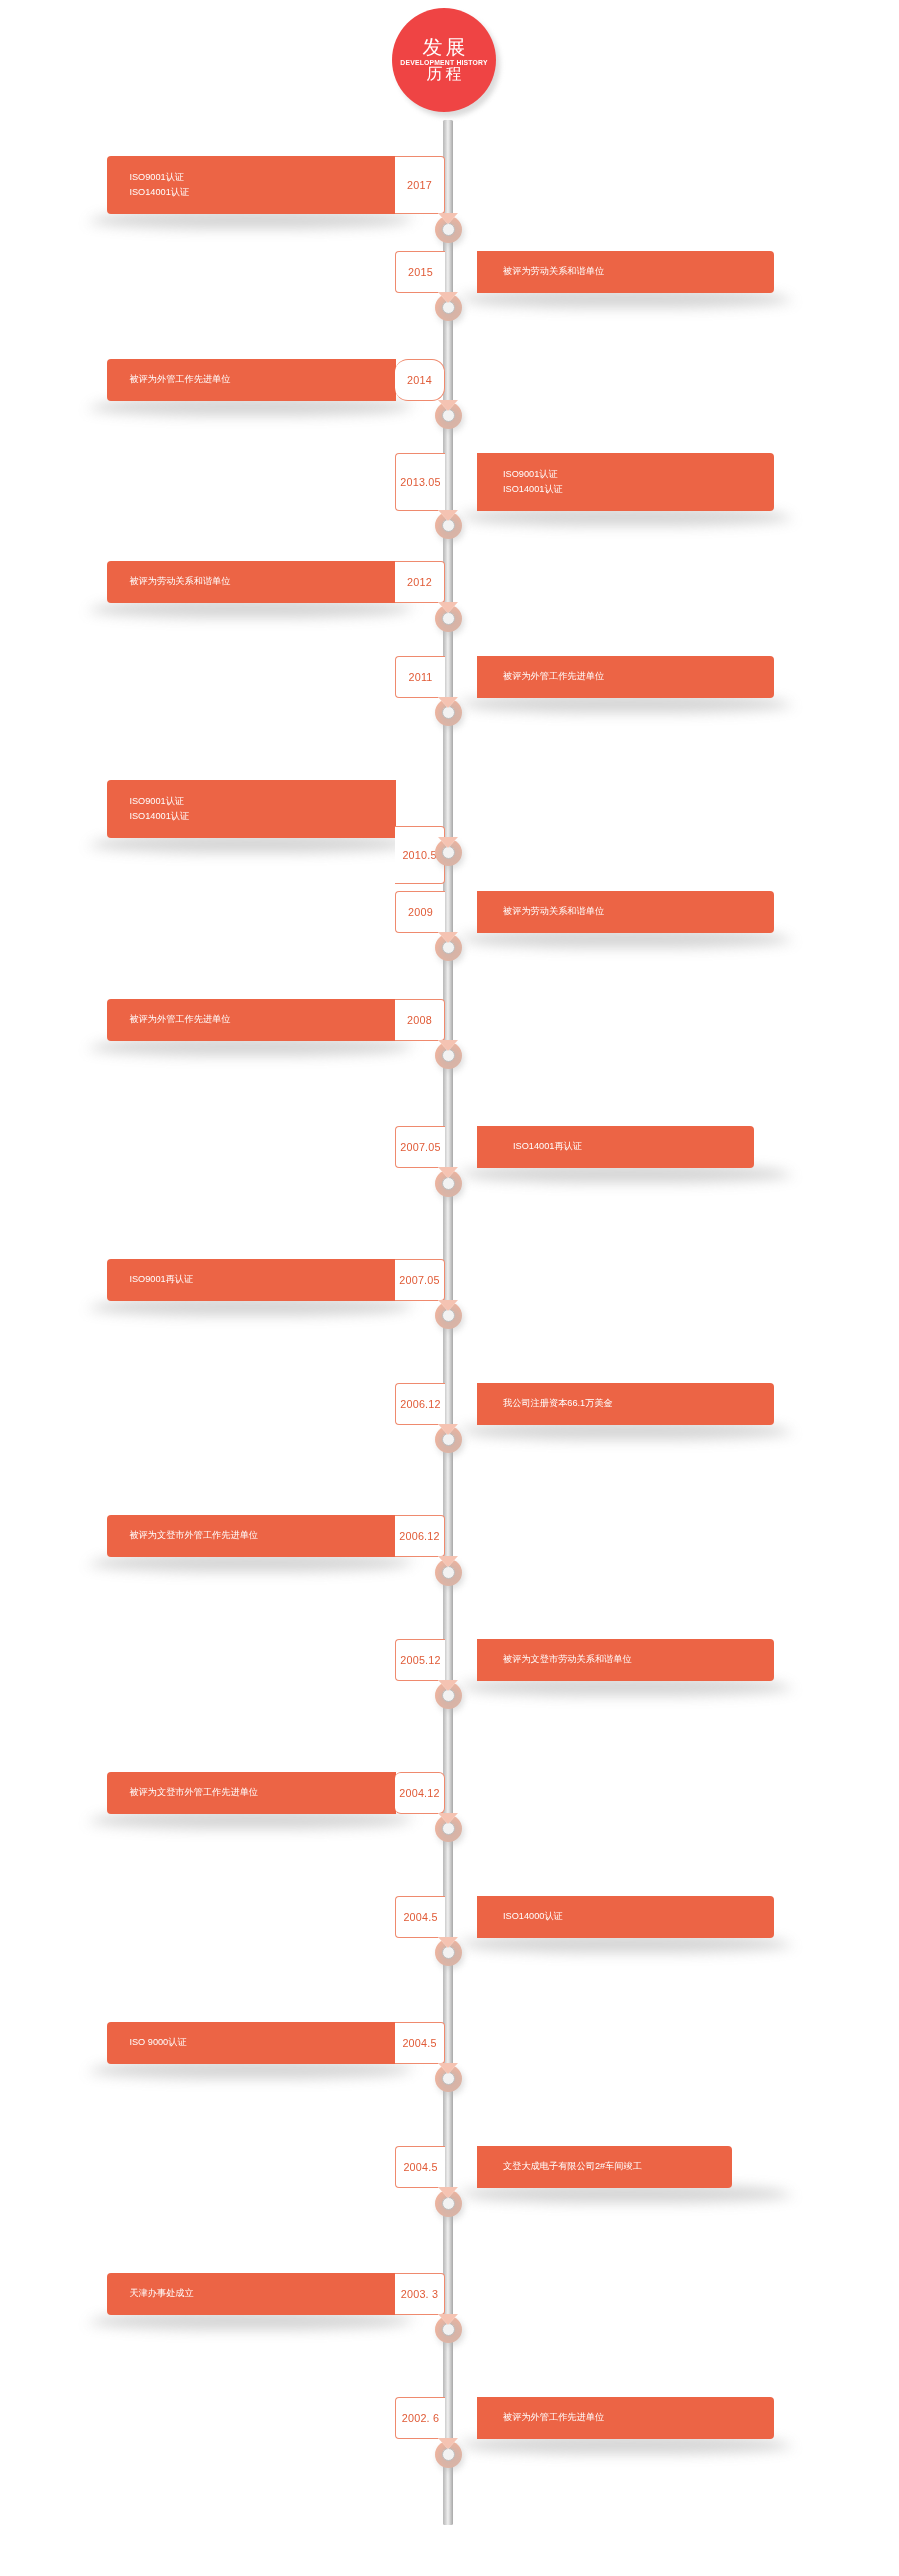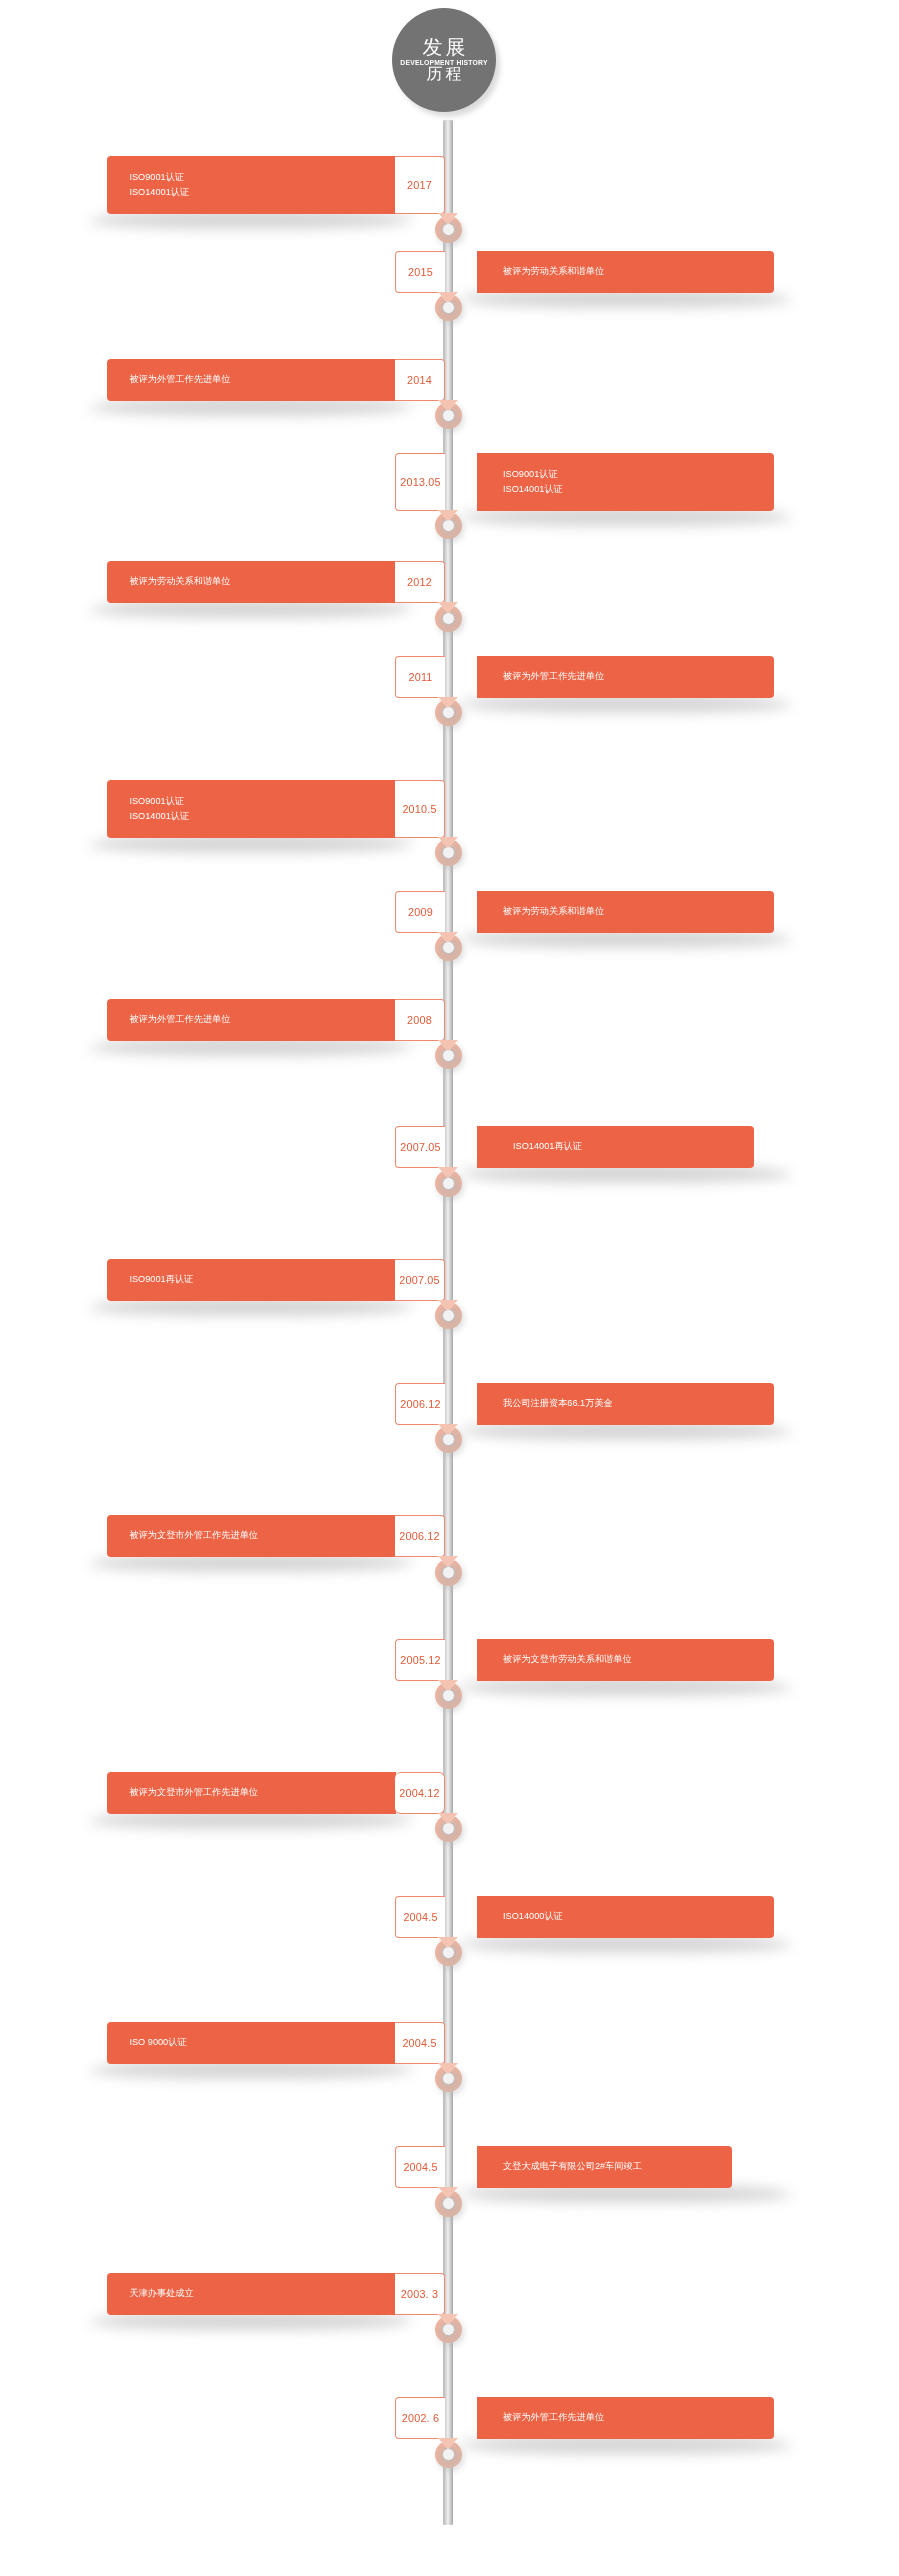--- a/index.html
+++ b/index.html
@@ -53,21 +53,21 @@
     filter: blur(2.4px);
     opacity: .55;
   }
   .header-badge .disc {
     position: absolute;
     left: 0;
     top: 0;
     width: 104px;
     height: 104px;
     border-radius: 50%;
-    background: #737373;
+    background: #ef4444;
     display: flex;
     flex-direction: column;
     align-items: center;
     justify-content: center;
     color: #fff;
   }
   .header-badge .cn-top {
     font-size: 20px;
     letter-spacing: 3.2px;
     line-height: 1.05;
@@ -257,21 +257,21 @@
       </div>
       <div class="ypointer" style="left: 438px; top: 292px;"></div>
       <div class="node" style="left: 435px; top: 294px;">
         <div class="core"></div>
       </div>
       <div class="slab-shadow leftward" style="left: 91px; width: 321px; top: 396px;"></div>
       <div class="row" style="top: 359px; height: 42px;">
         <div class="slab left" style="left: 107px; width: 289px; padding-left: 22.4px;">
           <div class="line">被评为外管工作先进单位</div>
         </div>
-        <div class="yearcard rtip" style="left: 395px;">
+        <div class="yearcard rtip" style="left: 395px; border-radius: 13px;">
           <span class="ytext">2014</span>
         </div>
       </div>
       <div class="ypointer" style="left: 438px; top: 400px;"></div>
       <div class="node" style="left: 435px; top: 402px;">
         <div class="core"></div>
       </div>
       <div class="slab-shadow rightward" style="left: 461px; width: 329px; top: 506px;"></div>
       <div class="row" style="top: 453px; height: 58px;">
         <div class="slab right tall" style="left: 477px; width: 297px; padding-left: 26px;">
@@ -311,21 +311,21 @@
       <div class="ypointer" style="left: 438px; top: 697px;"></div>
       <div class="node" style="left: 435px; top: 699px;">
         <div class="core"></div>
       </div>
       <div class="slab-shadow leftward" style="left: 91px; width: 321px; top: 833px;"></div>
       <div class="row" style="top: 780px; height: 58px;">
         <div class="slab left tall" style="left: 107px; width: 289px; padding-left: 22.4px;">
           <div class="line">ISO9001认证</div>
           <div class="line">ISO14001认证</div>
         </div>
-        <div class="yearcard tall rtip" style="left: 395px;">
+        <div class="yearcard tall rtip" style="left: 395px; margin-top: 46px;">
           <span class="ytext">2010.5</span>
         </div>
       </div>
       <div class="ypointer" style="left: 438px; top: 837px;"></div>
       <div class="node" style="left: 435px; top: 839px;">
         <div class="core"></div>
       </div>
       <div class="slab-shadow rightward" style="left: 461px; width: 329px; top: 928px;"></div>
       <div class="row" style="top: 891px; height: 42px;">
         <div class="slab right" style="left: 477px; width: 297px; padding-left: 26px;">

